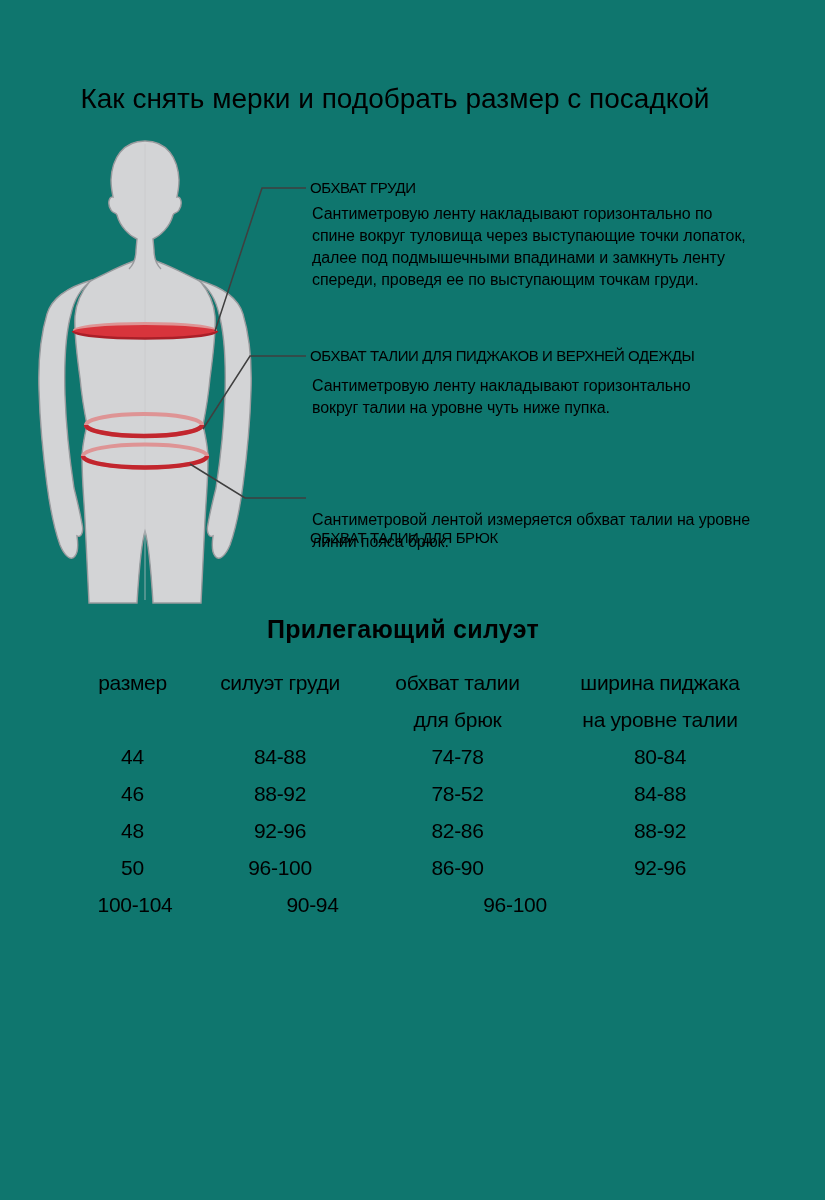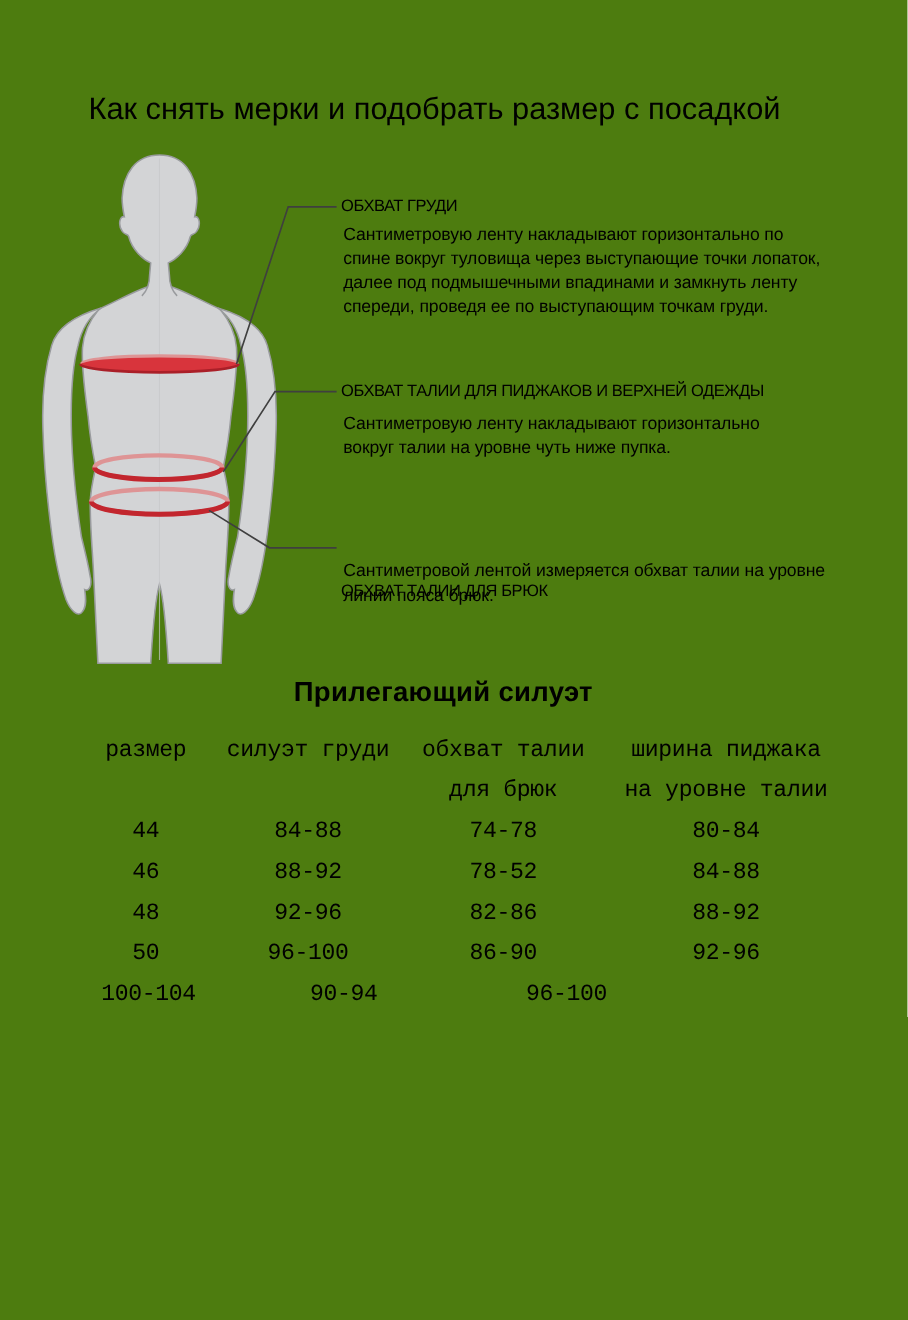--- a/index.html
+++ b/index.html
@@ -1,17 +1,17 @@
 <!DOCTYPE html>
 <html><head>
 <meta charset="utf-8">
 <style>
   html,body{margin:0;padding:0;background:#fff;}
   .page{
-    position:relative;width:825px;height:1200px;background:#4d7c0f;
+    position:relative;width:825px;height:1200px;background:#0f766e;
     font-family:"Liberation Sans", sans-serif;color:#000;overflow:hidden;
   }
   .fig-svg{position:absolute;left:0;top:0;width:825px;height:1200px;}
   .page-title{
     position:absolute;left:0;top:82px;width:790px;text-align:center;
     font-size:28px;line-height:34px;font-weight:400;letter-spacing:0;
   }
   .callout-heading{
     position:absolute;left:310px;font-size:15px;line-height:22px;font-weight:400;
     letter-spacing:-0.4px;white-space:nowrap;
@@ -21,21 +21,21 @@
     font-weight:400;white-space:pre-line;letter-spacing:-0.1px;
   }
   .h-chest{top:177px;}  .b-chest{top:203px;}
   .h-waist{top:345px;}  .b-waist{top:375px;}
   .h-trous{top:487px;margin-top:40px;}  .b-trous{top:509px;}
   .table-title{
     position:absolute;left:0;top:615px;width:806px;text-align:center;
     font-size:25px;font-weight:700;letter-spacing:0.3px;
   }
   .size-table{position:absolute;left:60px;top:664px;width:700px;}
-  .t-row{display:flex;height:37px;font-family:Liberation Mono, monospace;}
+  .t-row{display:flex;height:37px;}
   .t-cell{
     text-align:center;font-size:21px;line-height:37px;letter-spacing:-0.3px;
     font-weight:400;
   }
   .c0{width:145px;} .c1{width:150px;} .c2{width:205px;} .c3{width:200px;}
 </style>
 </head>
 <body>
 
 <div class="page">

